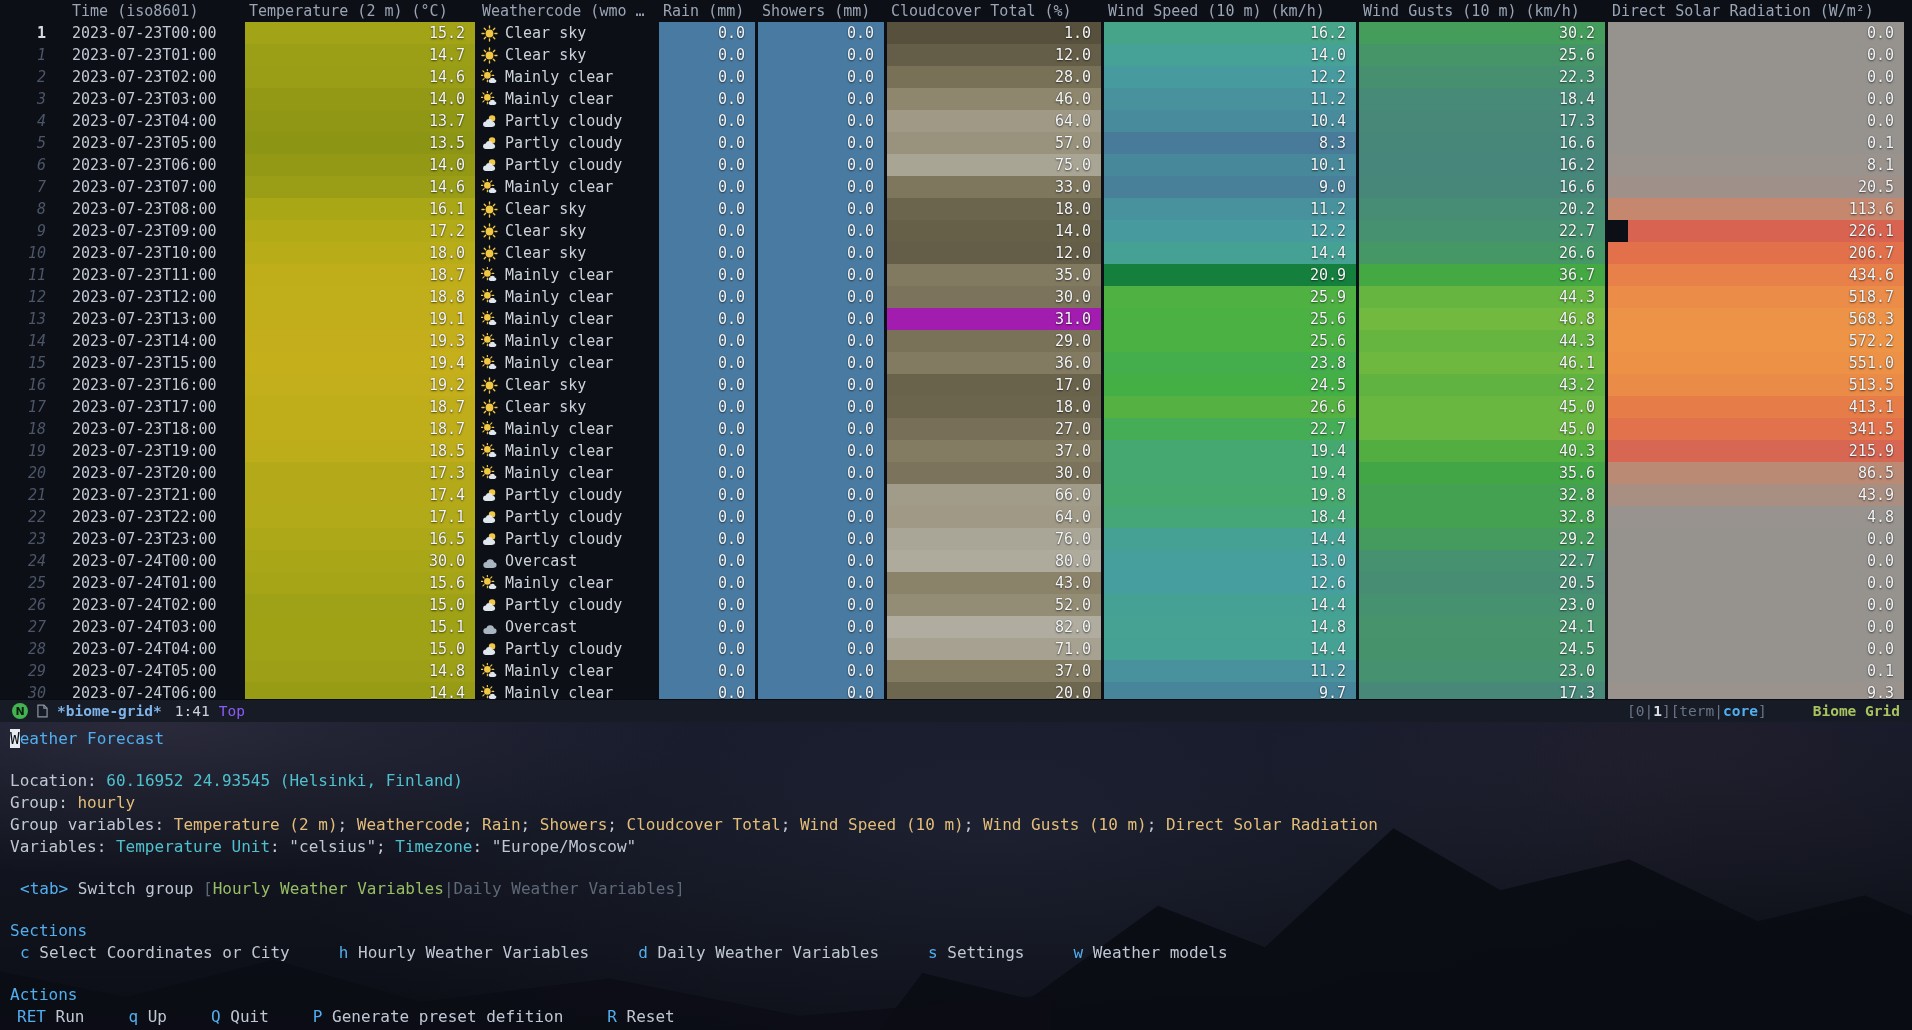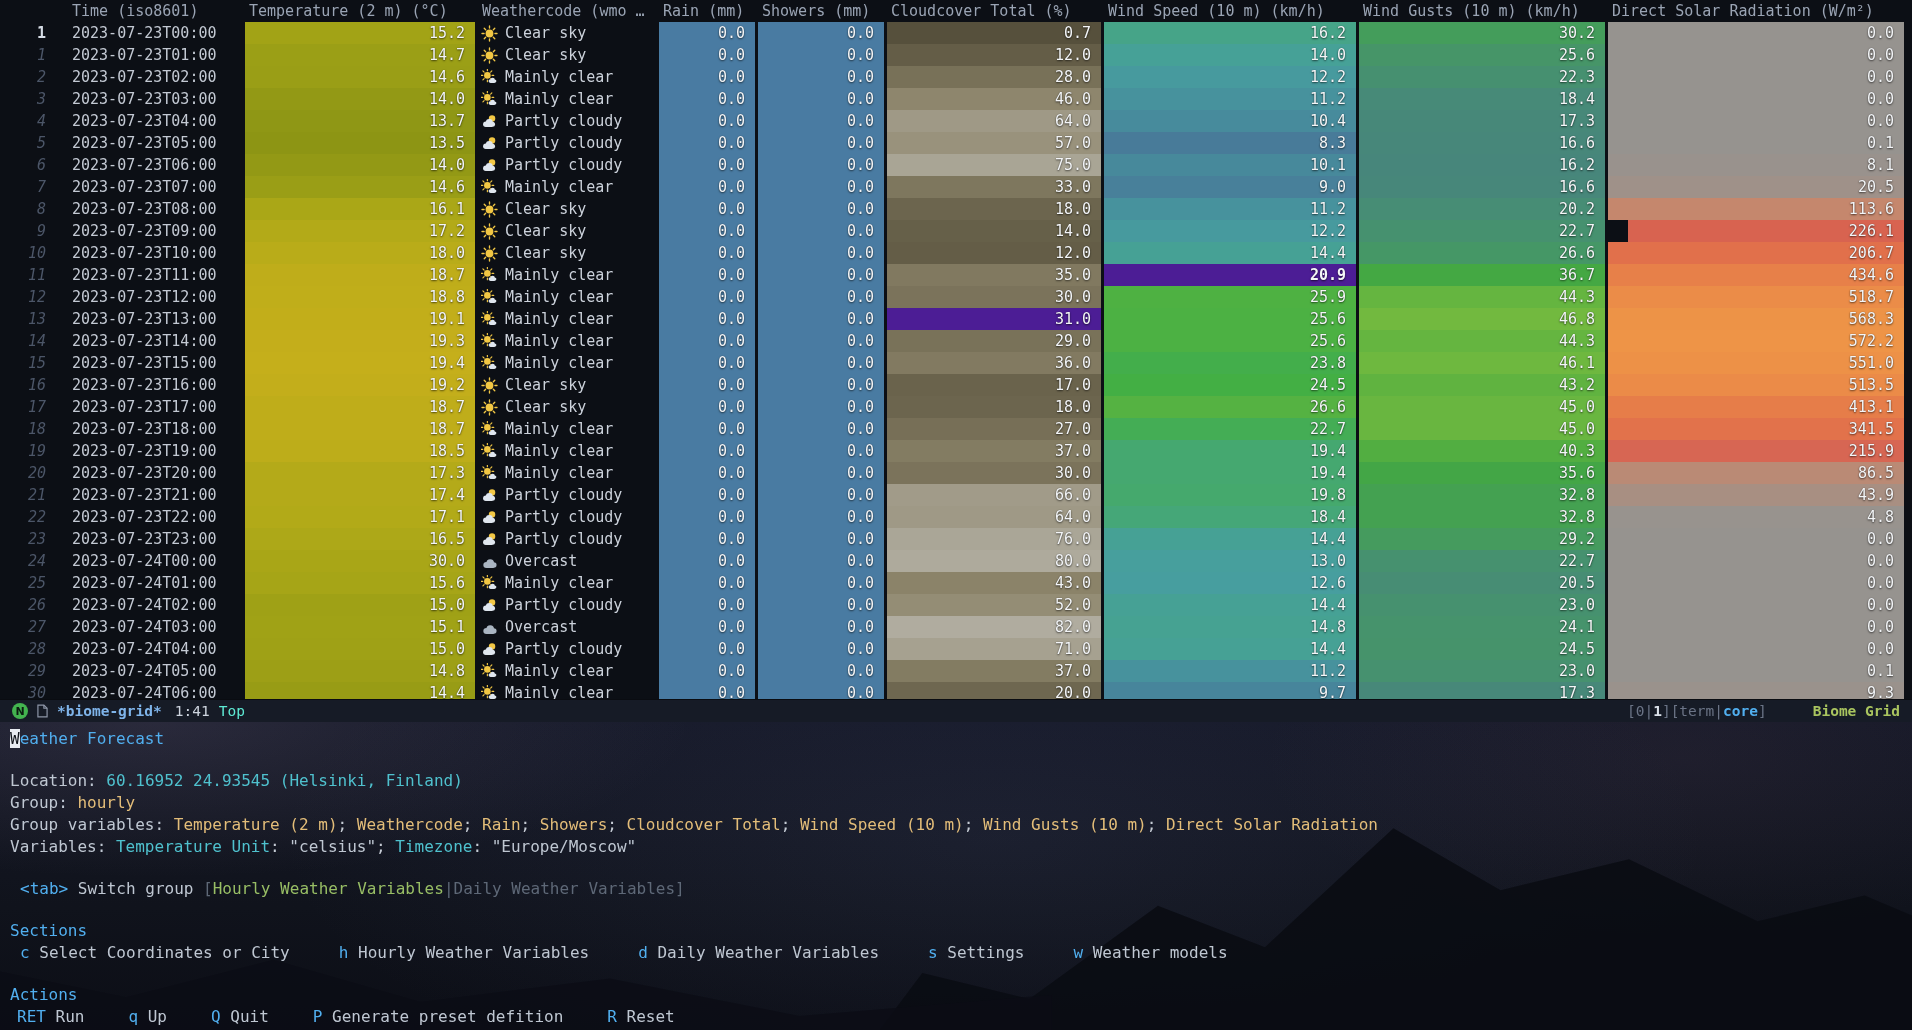--- a/index.html
+++ b/index.html
@@ -20,21 +20,21 @@
   .c-weather{display:flex;align-items:center;gap:7px;padding-left:3px;color:#ccd2db}
   .wicon{width:17px;height:17px;flex:none;display:inline-block}
   .wicon svg{width:17px;height:17px;display:block}
 
   
   .modeline{height:23px;background:#161b26;display:flex;align-items:center;gap:9px;padding:0 12px;font-size:14.5px;color:#a9b1bf;border-top:1px solid #0a0c11}
   .ml-badge{width:16px;height:16px;border-radius:50%;background:#43b34f;color:#0b1c10;font-size:11px;font-weight:bold;display:flex;align-items:center;justify-content:center;font-family:"DejaVu Sans",sans-serif}
   .ml-doc{display:flex;align-items:center}
   .ml-buffer{color:#7fb4ea;font-weight:bold}
   .ml-pos{color:#cdd4de;margin-left:4px}
-  .ml-scroll{color:#5eead4}
+  .ml-scroll{color:#8b5cf6}
   .ml-right{margin-left:auto;display:flex;align-items:center}
   .ml-dim{color:#6b7486}
   .ml-bright{color:#dbe1ea;font-weight:bold}
   .ml-blue{color:#51afef;font-weight:bold}
   .ml-mode{color:#a9c45f;font-weight:bold;margin-left:46px}
 
   
   .panel{flex:1;position:relative;overflow:hidden;font-size:16px;
     background:linear-gradient(180deg,#151827 0%,#131622 30%,#10131c 60%,#0c0e16 100%)}
   .panel::before{content:"";position:absolute;inset:0;background:
@@ -98,21 +98,21 @@
                   <line x1="3.8" y1="16.2" x2="5.5" y2="14.5"></line>
                   <line x1="14.5" y1="5.5" x2="16.2" y2="3.8"></line>
                 </g>
                 <circle cx="10" cy="10" r="4.6" fill="#f2c744"></circle>
               </svg>
             </span>
             <span>Clear sky</span>
           </div>
           <div class="cell num" style="background: rgb(73, 123, 162);">0.0</div>
           <div class="cell num" style="background: rgb(73, 123, 162);">0.0</div>
-          <div class="cell num" style="background: rgb(86, 80, 60);">0.7</div>
+          <div class="cell num" style="background: rgb(86, 80, 60);">1.0</div>
           <div class="cell num" style="background: rgb(70, 164, 136);">16.2</div>
           <div class="cell num" style="background: rgb(68, 157, 91);">30.2</div>
           <div class="cell num" style="background: rgb(150, 147, 143);">0.0</div>
         </div>
         <div class="grid-row">
           <div class="cell c-ln">1</div>
           <div class="cell c-time">2023-07-23T01:00</div>
           <div class="cell num" style="background: rgb(155, 159, 22);">14.7</div>
           <div class="cell c-weather">
             <span class="wicon">
@@ -438,21 +438,21 @@
                   <circle cx="14.8" cy="13" r="3.1"></circle>
                   <rect x="6.5" y="12.2" width="8.3" height="4.2" rx="1"></rect>
                 </g>
               </svg>
             </span>
             <span>Mainly clear</span>
           </div>
           <div class="cell num" style="background: rgb(73, 123, 162);">0.0</div>
           <div class="cell num" style="background: rgb(73, 123, 162);">0.0</div>
           <div class="cell num" style="background: rgb(129, 121, 96);">35.0</div>
-          <div class="cell num" style="background: #4c1d95; font-weight: bold;">20.9</div>
+          <div class="cell num" style="background: #15803d;">20.9</div>
           <div class="cell num" style="background: rgb(68, 168, 67);">36.7</div>
           <div class="cell num" style="background: rgb(231, 128, 73);">434.6</div>
         </div>
         <div class="grid-row">
           <div class="cell c-ln">12</div>
           <div class="cell c-time">2023-07-23T12:00</div>
           <div class="cell num" style="background: rgb(192, 174, 26);">18.8</div>
           <div class="cell c-weather">
             <span class="wicon">
               <svg viewBox="0 0 20 20">
@@ -511,21 +511,21 @@
                   <circle cx="10.8" cy="10.8" r="4.3"></circle>
                   <circle cx="14.8" cy="13" r="3.1"></circle>
                   <rect x="6.5" y="12.2" width="8.3" height="4.2" rx="1"></rect>
                 </g>
               </svg>
             </span>
             <span>Mainly clear</span>
           </div>
           <div class="cell num" style="background: rgb(73, 123, 162);">0.0</div>
           <div class="cell num" style="background: rgb(73, 123, 162);">0.0</div>
-          <div class="cell num" style="background: #4c1d95;">31.0</div>
+          <div class="cell num" style="background: #a21caf;">31.0</div>
           <div class="cell num" style="background: rgb(76, 177, 67);">25.6</div>
           <div class="cell num" style="background: rgb(114, 185, 63);">46.8</div>
           <div class="cell num" style="background: rgb(237, 147, 71);">568.3</div>
         </div>
         <div class="grid-row">
           <div class="cell c-ln">14</div>
           <div class="cell c-time">2023-07-23T14:00</div>
           <div class="cell num" style="background: rgb(196, 174, 27);">19.3</div>
           <div class="cell c-weather">
             <span class="wicon">

